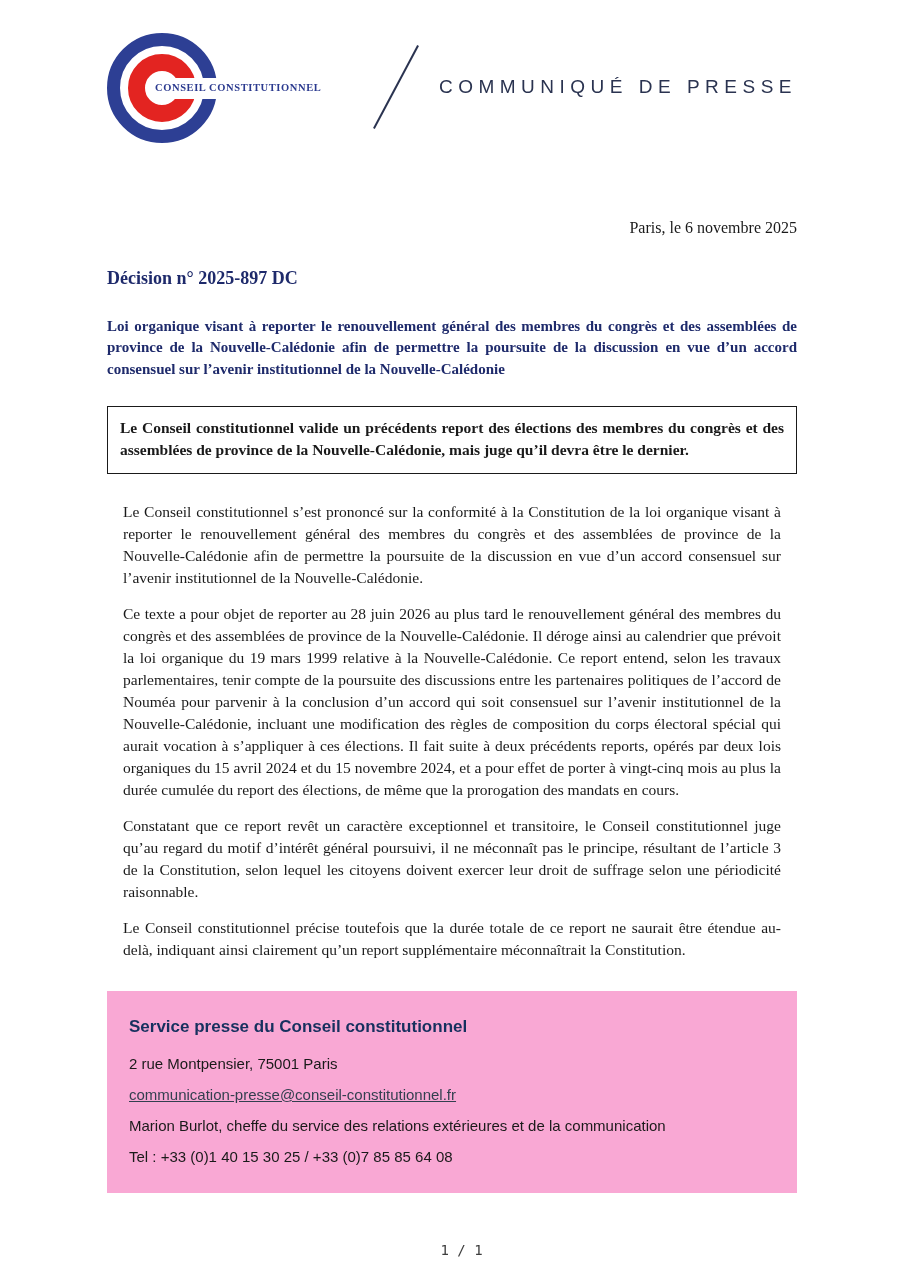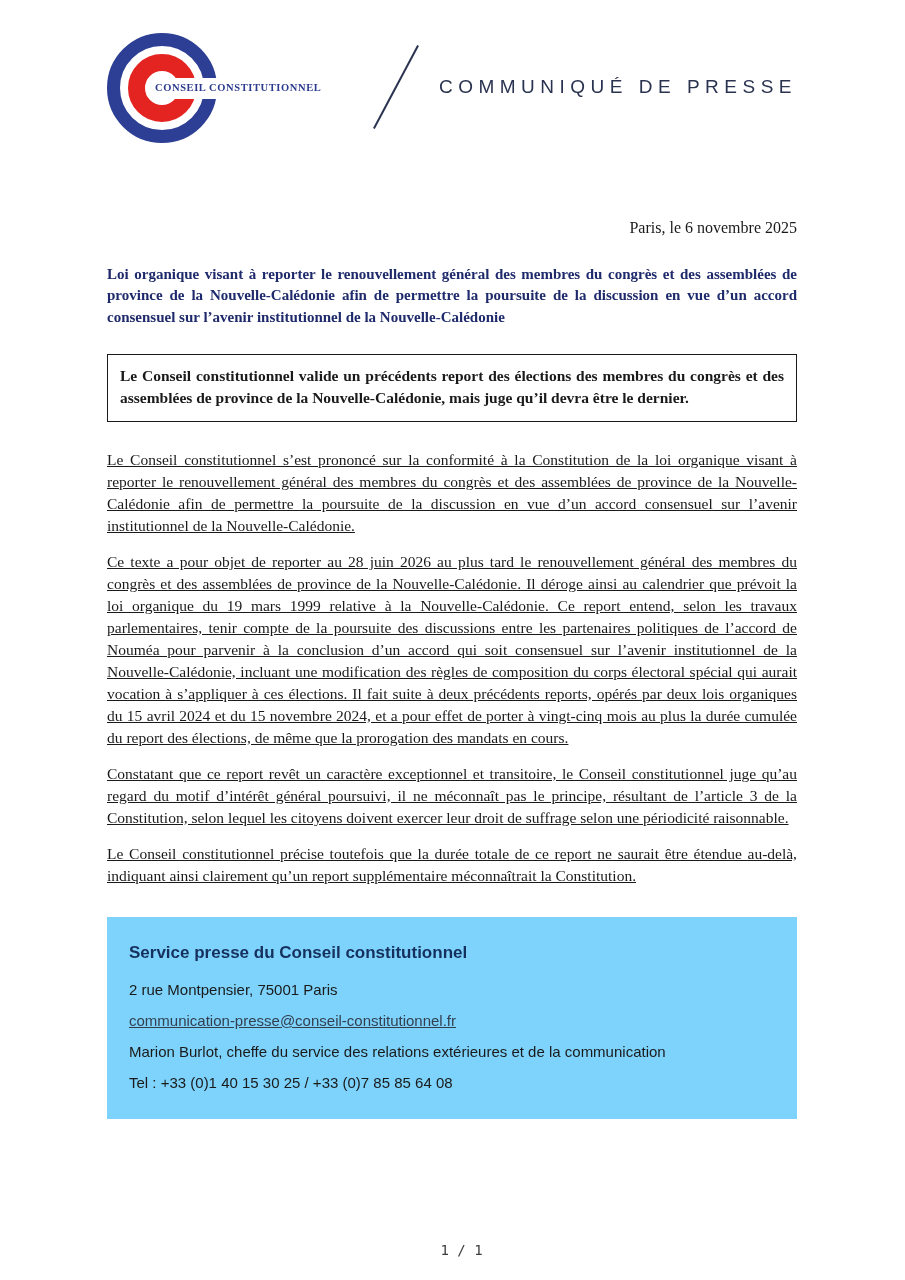--- a/index.html
+++ b/index.html
@@ -37,25 +37,25 @@
     margin:27px 0 0; font-size:15px; font-weight:bold; color:#1e2a6b;
     line-height:1.42; text-align:justify;
   }
   .summary-box {
     margin-top:26px; border:1px solid #1a1a1a; padding:10px 12px 11px;
     font-weight:bold; font-size:15.5px; line-height:1.45; text-align:justify;
   }
 
   
   .body-text { margin-top:27px; }
-  .body-text p { margin:0 0 14px; font-size:15.5px; line-height:1.42; text-align:justify;text-decoration:underline; }
+  .body-text p { margin:0 16px 14px; font-size:15.5px; line-height:1.42; text-align:justify; }
 
   
   .press-box {
-    margin-top:30px; background:#7dd3fc; padding:26px 22px 28px;
+    margin-top:30px; background:#f9a8d4; padding:26px 22px 28px;
     font-family:"Liberation Sans", sans-serif;
   }
   .press-heading { margin:0 0 18px; font-size:17px; font-weight:bold; color:#16305e; }
   .press-line { margin:0 0 14px; font-size:15px; color:#1a1a1a; }
   .press-line:last-child { margin-bottom:0; }
   .email-link { color:#333f4f; text-decoration:underline; cursor:pointer; }
 
   
   .page-indicator {
     position:absolute; left:9px; bottom:22px; width:100%; text-align:center;
@@ -75,20 +75,21 @@
       <span class="logo-text">CONSEIL CONSTITUTIONNEL</span>
     </div>
     <div class="kicker">
       <span class="slash"></span>
       <span class="kicker-text">COMMUNIQUÉ DE PRESSE</span>
     </div>
   </div>
 
   <div class="dateline">Paris, le 6 novembre 2025</div>
 
+  <h1 class="title">Décision n° 2025-897 DC</h1>
 
   <h2 class="subtitle">Loi organique visant à reporter le renouvellement général des membres du congrès et des assemblées de province de la Nouvelle-Calédonie afin de permettre la poursuite de la discussion en vue d’un accord consensuel sur l’avenir institutionnel de la Nouvelle-Calédonie</h2>
 
   <div class="summary-box">Le Conseil constitutionnel valide un précédents report des élections des membres du congrès et des assemblées de province de la Nouvelle-Calédonie, mais juge qu’il devra être le dernier.</div>
 
   <div class="body-text">
     <p>Le Conseil constitutionnel s’est prononcé sur la conformité à la Constitution de la loi organique visant à reporter le renouvellement général des membres du congrès et des assemblées de province de la Nouvelle-Calédonie afin de permettre la poursuite de la discussion en vue d’un accord consensuel sur l’avenir institutionnel de la Nouvelle-Calédonie.</p>
     <p>Ce texte a pour objet de reporter au 28 juin 2026 au plus tard le renouvellement général des membres du congrès et des assemblées de province de la Nouvelle-Calédonie. Il déroge ainsi au calendrier que prévoit la loi organique du 19 mars 1999 relative à la Nouvelle-Calédonie. Ce report entend, selon les travaux parlementaires, tenir compte de la poursuite des discussions entre les partenaires politiques de l’accord de Nouméa pour parvenir à la conclusion d’un accord qui soit consensuel sur l’avenir institutionnel de la Nouvelle-Calédonie, incluant une modification des règles de composition du corps électoral spécial qui aurait vocation à s’appliquer à ces élections. Il fait suite à deux précédents reports, opérés par deux lois organiques du 15 avril 2024 et du 15 novembre 2024, et a pour effet de porter à vingt-cinq mois au plus la durée cumulée du report des élections, de même que la prorogation des mandats en cours.</p>
     <p>Constatant que ce report revêt un caractère exceptionnel et transitoire, le Conseil constitutionnel juge qu’au regard du motif d’intérêt général poursuivi, il ne méconnaît pas le principe, résultant de l’article 3 de la Constitution, selon lequel les citoyens doivent exercer leur droit de suffrage selon une périodicité raisonnable.</p>
     <p>Le Conseil constitutionnel précise toutefois que la durée totale de ce report ne saurait être étendue au-delà, indiquant ainsi clairement qu’un report supplémentaire méconnaîtrait la Constitution.</p>

